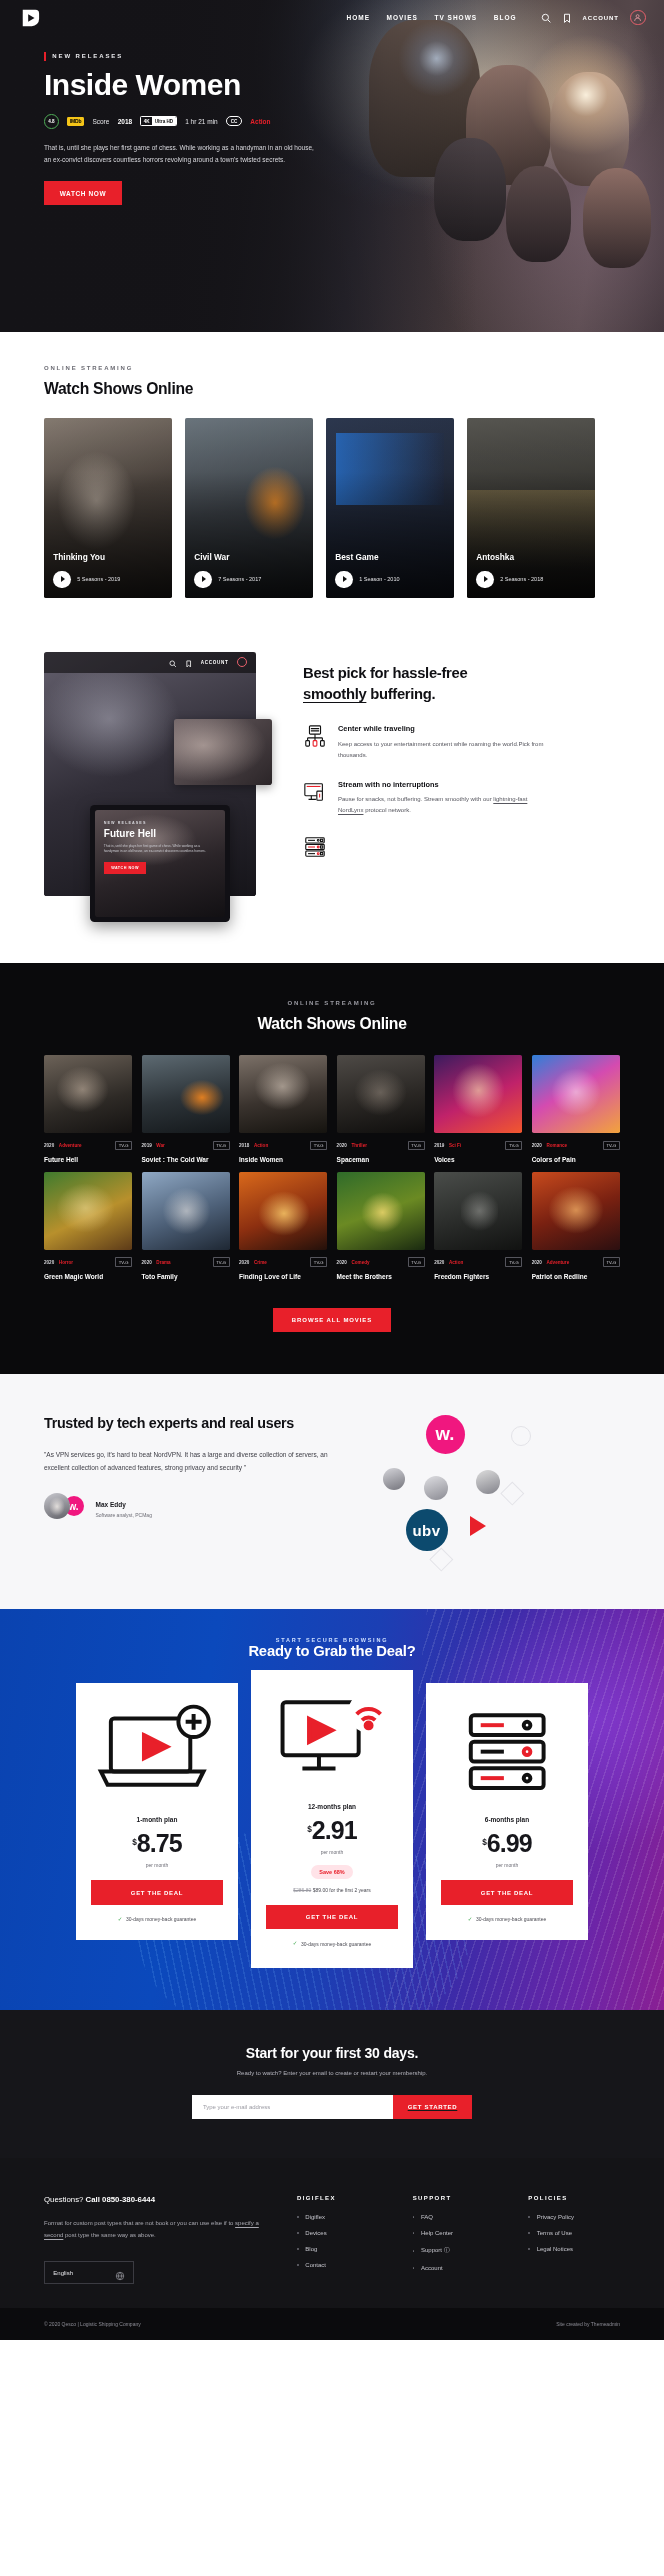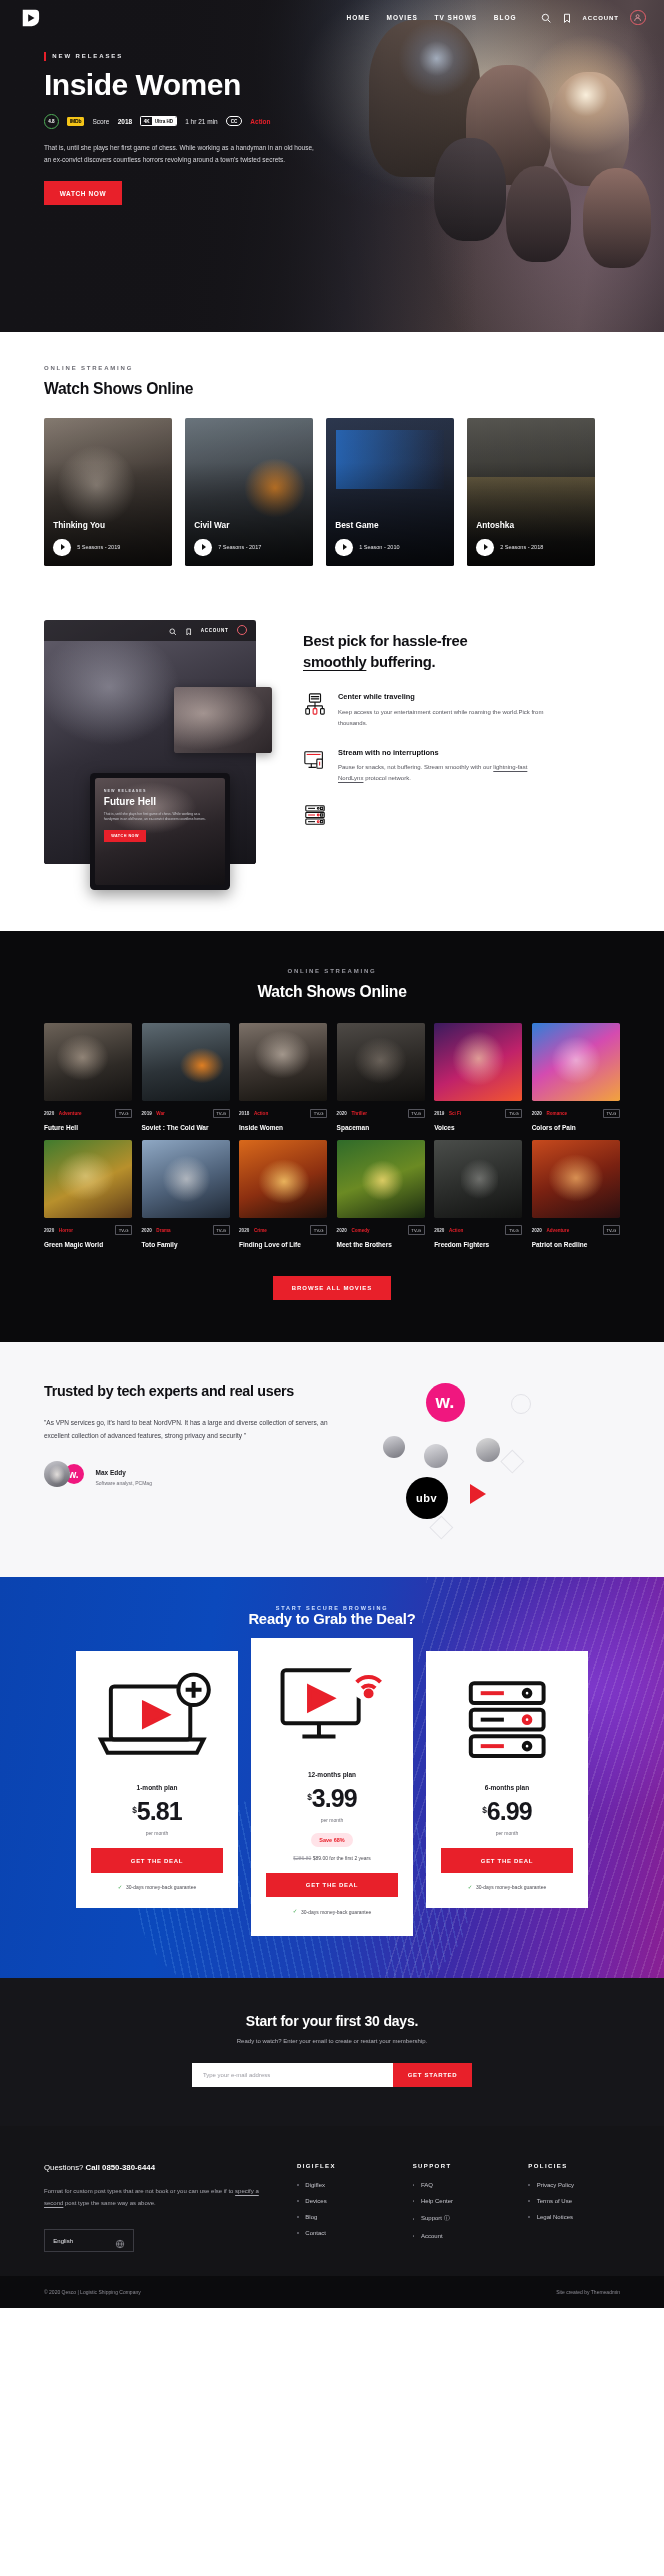--- a/index.html
+++ b/index.html
@@ -103,21 +103,21 @@
     padding:8.3px 15.7px; margin-top:15.7px; cursor:pointer;
   }
 
   
   .sec-light { background:#fff; padding: 33px 44px 28px; }
   .kicker { font-size:6px; font-weight:700; letter-spacing:1.8px; color:#6b6b73; }
   .h2 { font-size:15.7px; font-weight:700; color:#101014; margin-top:9.2px; letter-spacing:-0.3px; }
 
   .show-row { display:flex; gap:13px; margin-top:20px; }
   .show-card {
-    position:relative; width:128px; height:148px; border-radius:1.8px; overflow:hidden;
+    position:relative; width:128px; height:180px; border-radius:1.8px; overflow:hidden;
     flex:0 0 auto; cursor:pointer;
   }
   .sc-img { position:absolute; inset:0; }
   .sc-shade { position:absolute; inset:0; background:linear-gradient(180deg, rgba(0,0,0,.05) 30%, rgba(0,0,0,.72) 100%); }
   .sc-body { position:absolute; left:0; right:0; bottom:0; padding:9.2px 9.2px 10px; }
   .sc-title { color:#fff; font-size:8.3px; font-weight:600; }
   .sc-foot { display:flex; align-items:center; gap:6.5px; margin-top:8.3px; }
   .play-btn {
     width:17.5px;height:17.5px;border-radius:50%;background:#fff;
     display:flex;align-items:center;justify-content:center; flex:0 0 auto;
@@ -226,21 +226,21 @@
   .trust-q { font-size:6.5px; color:#3c3c44; line-height:2.05; margin-top:14.8px; }
   .trust-person { display:flex; align-items:center; gap:0; margin-top:18.5px; }
   .tp-av { width:26px;height:26px;border-radius:50%; background:linear-gradient(160deg,#c9c9cf,#5f5f66); flex:0 0 auto; position:relative; overflow:hidden;}
   .tp-av::after{content:"";position:absolute;left:18%;top:14%;width:64%;height:76%;background:radial-gradient(ellipse,rgba(245,240,235,.8),rgba(90,80,75,0) 70%);}
   .tp-logo { width:20px;height:20px;border-radius:50%;background:#f0177f;display:flex;align-items:center;justify-content:center;color:#fff;font-size:10px;font-weight:700; margin-left:-6.5px; flex:0 0 auto; }
   .tp-info { margin-left:12px; }
   .tp-name { font-size:6.5px; font-weight:600; color:#17171c; }
   .tp-role { font-size:5px; color:#6c6c75; margin-top:2.8px; }
   .trust-right { flex:1 1 auto; position:relative; height:152px; }
   .badge-w { position:absolute; left:59px; top:1.8px; width:39px;height:39px;border-radius:50%;background:#f0177f;display:flex;align-items:center;justify-content:center;color:#fff;font-size:18.5px;font-weight:700; }
-  .badge-ubv { position:absolute; left:39px; top:96px; width:42px;height:42px;border-radius:50%;background:#000000; display:flex;align-items:center;justify-content:center;color:#fff;font-size:11px;font-weight:700; letter-spacing:0.5px;}
+  .badge-ubv { position:absolute; left:39px; top:96px; width:42px;height:42px;border-radius:50%;background:#0c4a6e; display:flex;align-items:center;justify-content:center;color:#fff;font-size:15px;font-weight:700; letter-spacing:0.5px;}
   .badge-p1 { position:absolute; left:16.6px; top:55px; width:22px;height:22px;border-radius:50%; background:linear-gradient(160deg,#d5d5da,#74747c); }
   .badge-p2 { position:absolute; left:57px; top:63px; width:24px;height:24px;border-radius:50%; background:linear-gradient(160deg,#dedee2,#8b8b93); }
   .badge-p3 { position:absolute; left:109px; top:57px; width:24px;height:24px;border-radius:50%; background:linear-gradient(160deg,#ddd,#82828a); }
   .badge-play { position:absolute; left:103px; top:103px; width:0;height:0;border-left:16.6px solid #e8202a;border-top:10px solid transparent;border-bottom:10px solid transparent; }
   .deco-ring { position:absolute; width:20px;height:20px;border-radius:50%;border:0.9px solid #e3e3e8; }
   .deco-dia { position:absolute; width:16.6px;height:16.6px;border:0.9px solid #e3e3e8; transform:rotate(45deg); }
 
   
   .sec-price {
     position:relative; padding: 28px 37px 42px; text-align:center;
@@ -267,21 +267,21 @@
   .p-val { font-size:25px; font-weight:700; color:#17171c; line-height:.95; letter-spacing:-0.9px; }
   .p-per { font-size:5px; color:#6c6c75; margin-top:6.5px; }
   .p-save { display:inline-block; background:#ffe3e8; color:#e8202a; font-size:5.5px; font-weight:700; padding:3.7px 8.3px; border-radius:7.4px; margin-top:10px; }
   .p-strike { font-size:5px; color:#4a4a52; margin-top:8.3px; }
   .p-strike s { color:#9a9aa2; }
   .p-btn { display:block; width:100%; background:#e8202a; color:#fff; border:none; font-size:6px; font-weight:700; letter-spacing:0.7px; padding:9.2px 0; margin-top:12px; cursor:pointer; }
   .p-guar { font-size:5px; color:#4a4a52; margin-top:10px; display:flex; align-items:center; justify-content:center; gap:3.7px; line-height:1.6;}
   .p-check { color:#3aa64a; font-size:5.5px; }
 
   
-  .sec-signup { background:#16161a; padding: 35px 44px 39px; text-align:center; }
+  .sec-signup { background:#16161a; padding: 35px 44px 39px; text-align:center;text-decoration:underline; }
   .su-h { color:#fff; font-size:14px; font-weight:700; letter-spacing:-0.2px; }
   .su-p { color:#b4b4bc; font-size:6px; margin-top:9.2px; }
   .su-form { display:flex; justify-content:center; gap:0; margin-top:18.5px; }
   .su-input { width:201px; border:none; background:#fff; padding:9.2px 11px; font-size:6px; color:#16161a; font-family:"Liberation Sans", sans-serif; }
   .su-input::placeholder { color:#9a9aa2; }
   .su-btn { background:#e8202a; color:#fff; border:none; font-size:6px; font-weight:700; letter-spacing:0.7px; padding:9.2px 14.8px; cursor:pointer; font-family:"Liberation Sans", sans-serif; }
 
   
   .footer { background:#141417; padding: 37px 44px 24px; display:flex; gap:24px; }
   .f-left { width:229px; flex:0 0 auto; }
@@ -706,21 +706,21 @@
             <rect x="6" y="5" width="24" height="16" rx="1"></rect>
             <path d="M3 21 H34 L32 25 H5 Z"></path>
             <path d="M16 10 L23 13.5 L16 17 Z" fill="#e8202a" stroke="#e8202a"></path>
             <circle cx="31" cy="6" r="4.6" fill="#fff"></circle>
             <path d="M31 3.6 V8.4 M28.6 6 H33.4" stroke="#111"></path>
           </svg>
         </span>
         <div class="p-name">1-month plan</div>
         <div class="p-amt">
           <span class="p-cur">$</span>
-          <span class="p-val">5.81</span>
+          <span class="p-val">8.75</span>
         </div>
         <div class="p-per">per month</div>
         <button class="p-btn">GET THE DEAL</button>
         <div class="p-guar">
           <span class="p-check">✓</span>
           <span>30-days money-back guarantee</span>
         </div>
       </div>
 
       <div class="pcard featured">
@@ -731,21 +731,21 @@
             <path d="M13 9 L20 12.5 L13 16 Z" fill="#e8202a" stroke="#e8202a"></path>
             <circle cx="31" cy="7" r="5.6" fill="#fff" stroke="#fff"></circle>
             <path d="M27.4 7.6 a5 5 0 0 1 7.2 0" stroke="#e8202a"></path>
             <path d="M29 9.4 a3 3 0 0 1 4 0" stroke="#e8202a"></path>
             <circle cx="31" cy="11" r=".9" fill="#e8202a" stroke="#e8202a"></circle>
           </svg>
         </span>
         <div class="p-name">12-months plan</div>
         <div class="p-amt">
           <span class="p-cur">$</span>
-          <span class="p-val">3.99</span>
+          <span class="p-val">2.91</span>
         </div>
         <div class="p-per">per month</div>
         <div class="p-save">Save 68%</div>
         <div class="p-strike">
           <s>$286.80</s>
           <span>$89.00 for the first 2 years</span>
         </div>
         <button class="p-btn">GET THE DEAL</button>
         <div class="p-guar">
           <span class="p-check">✓</span>

